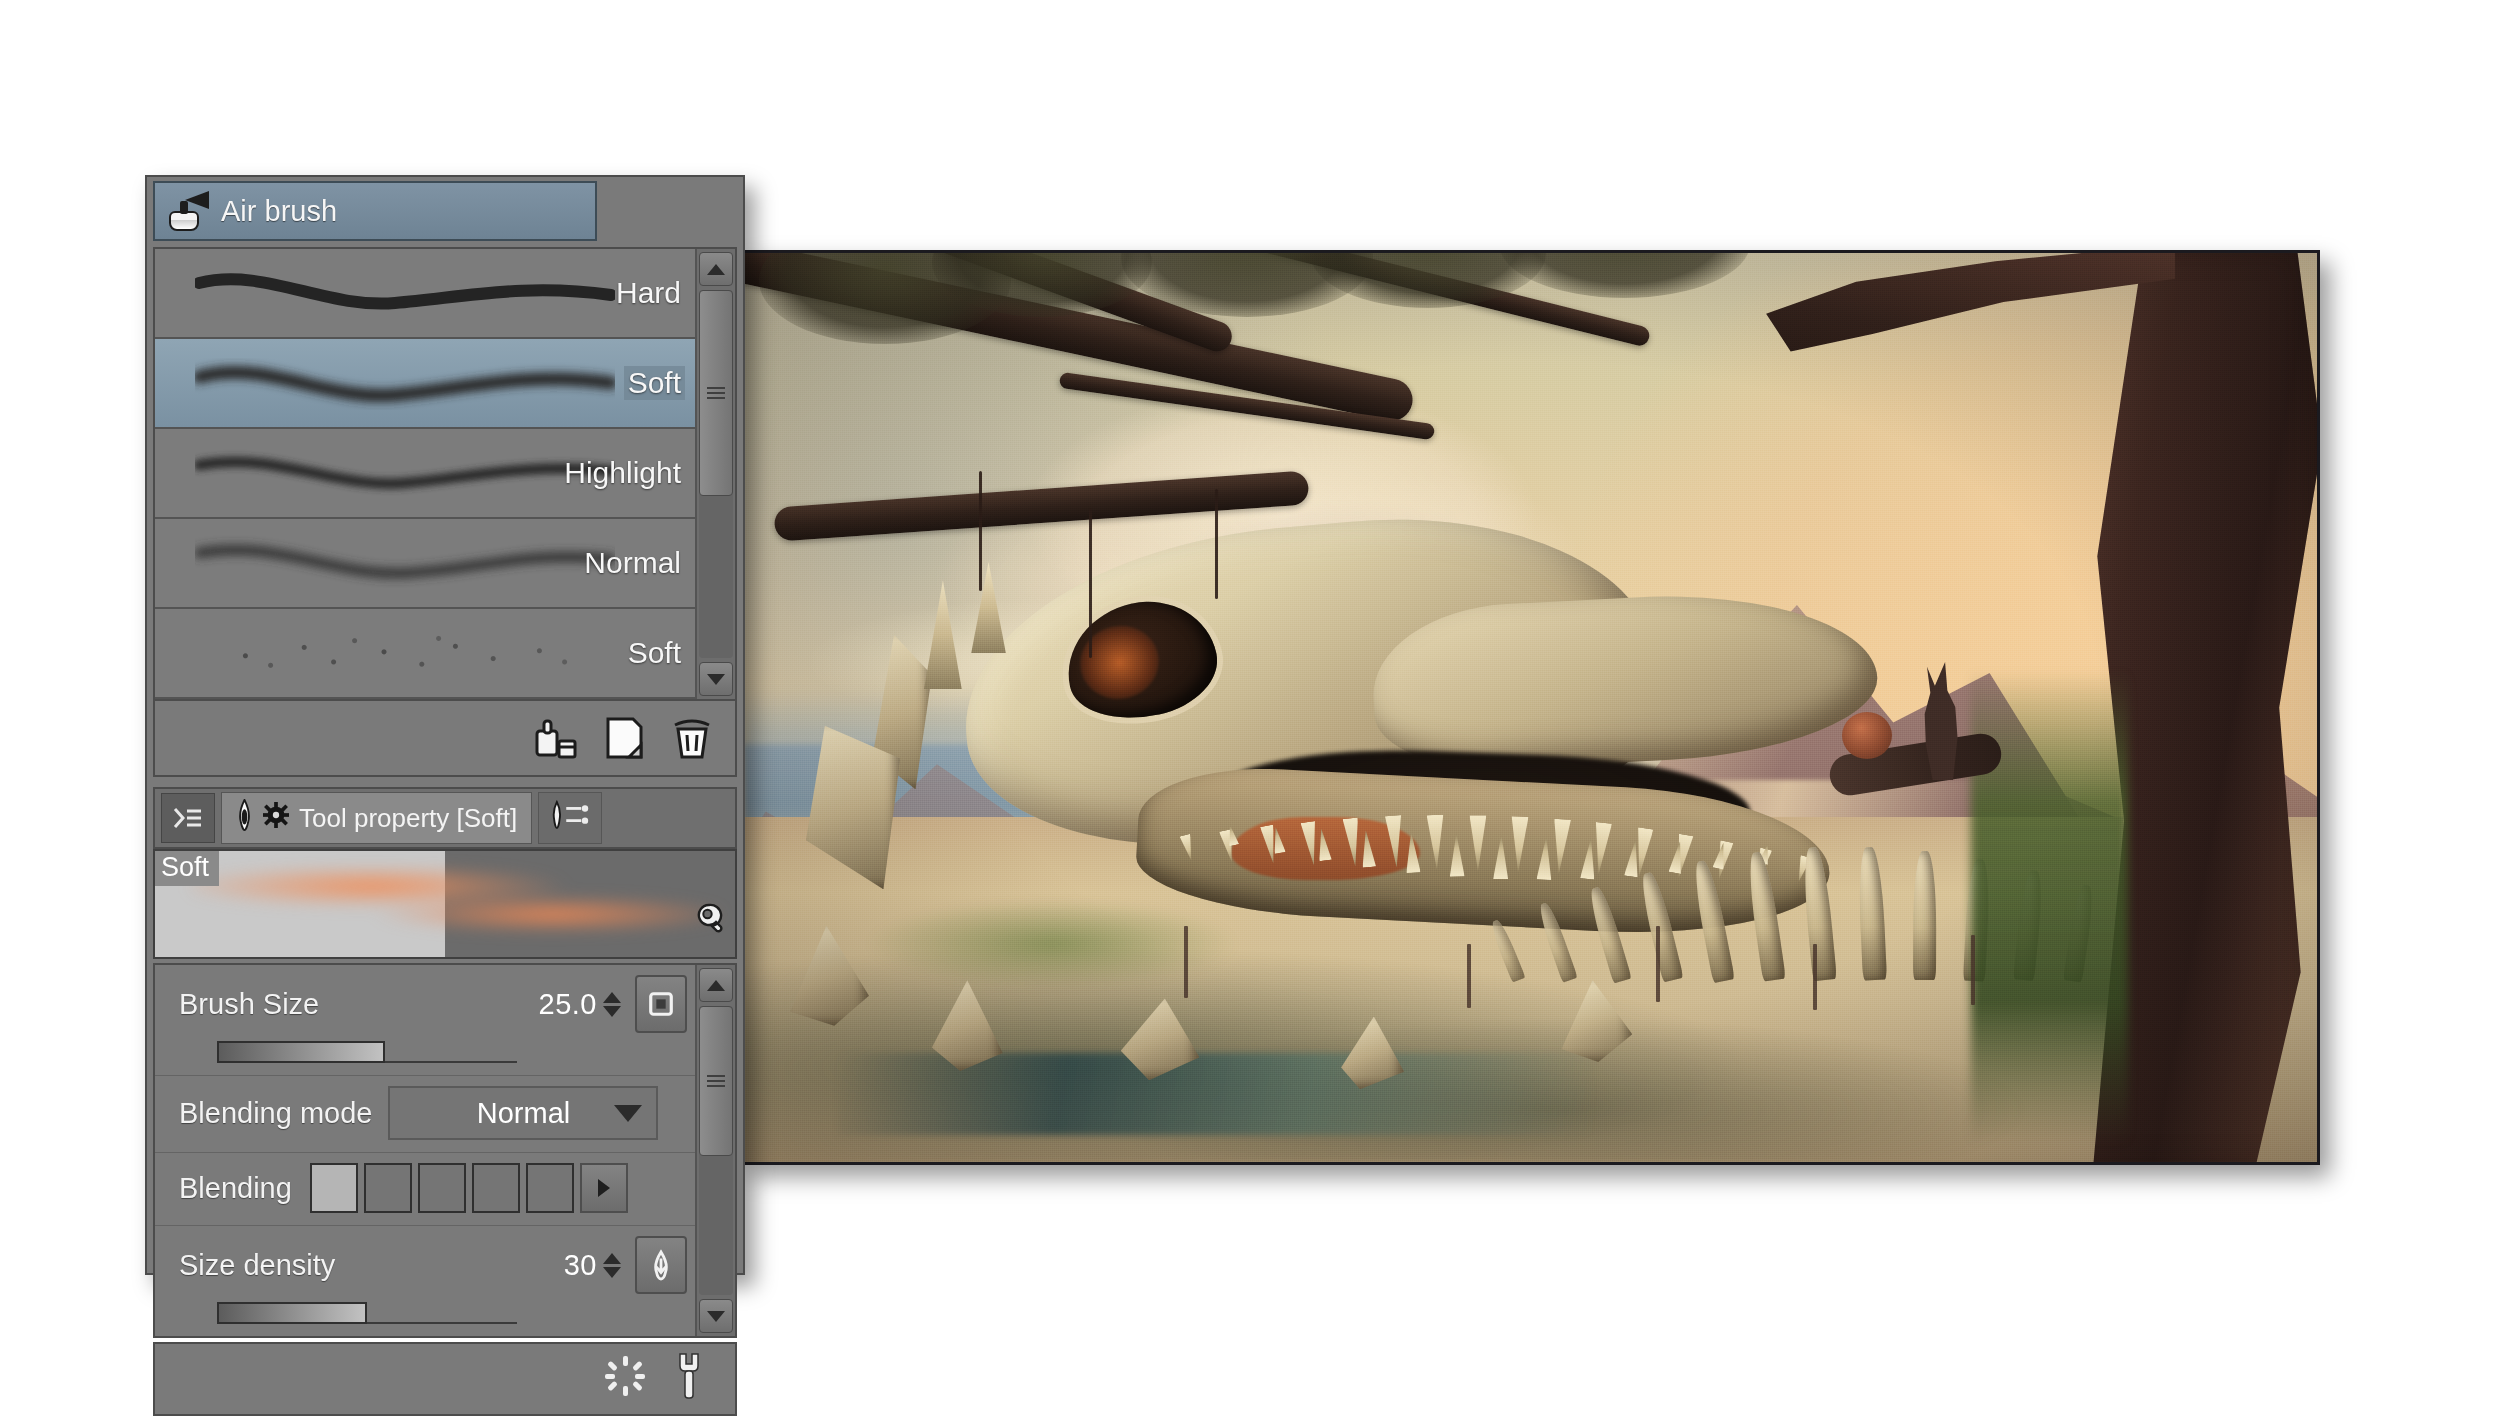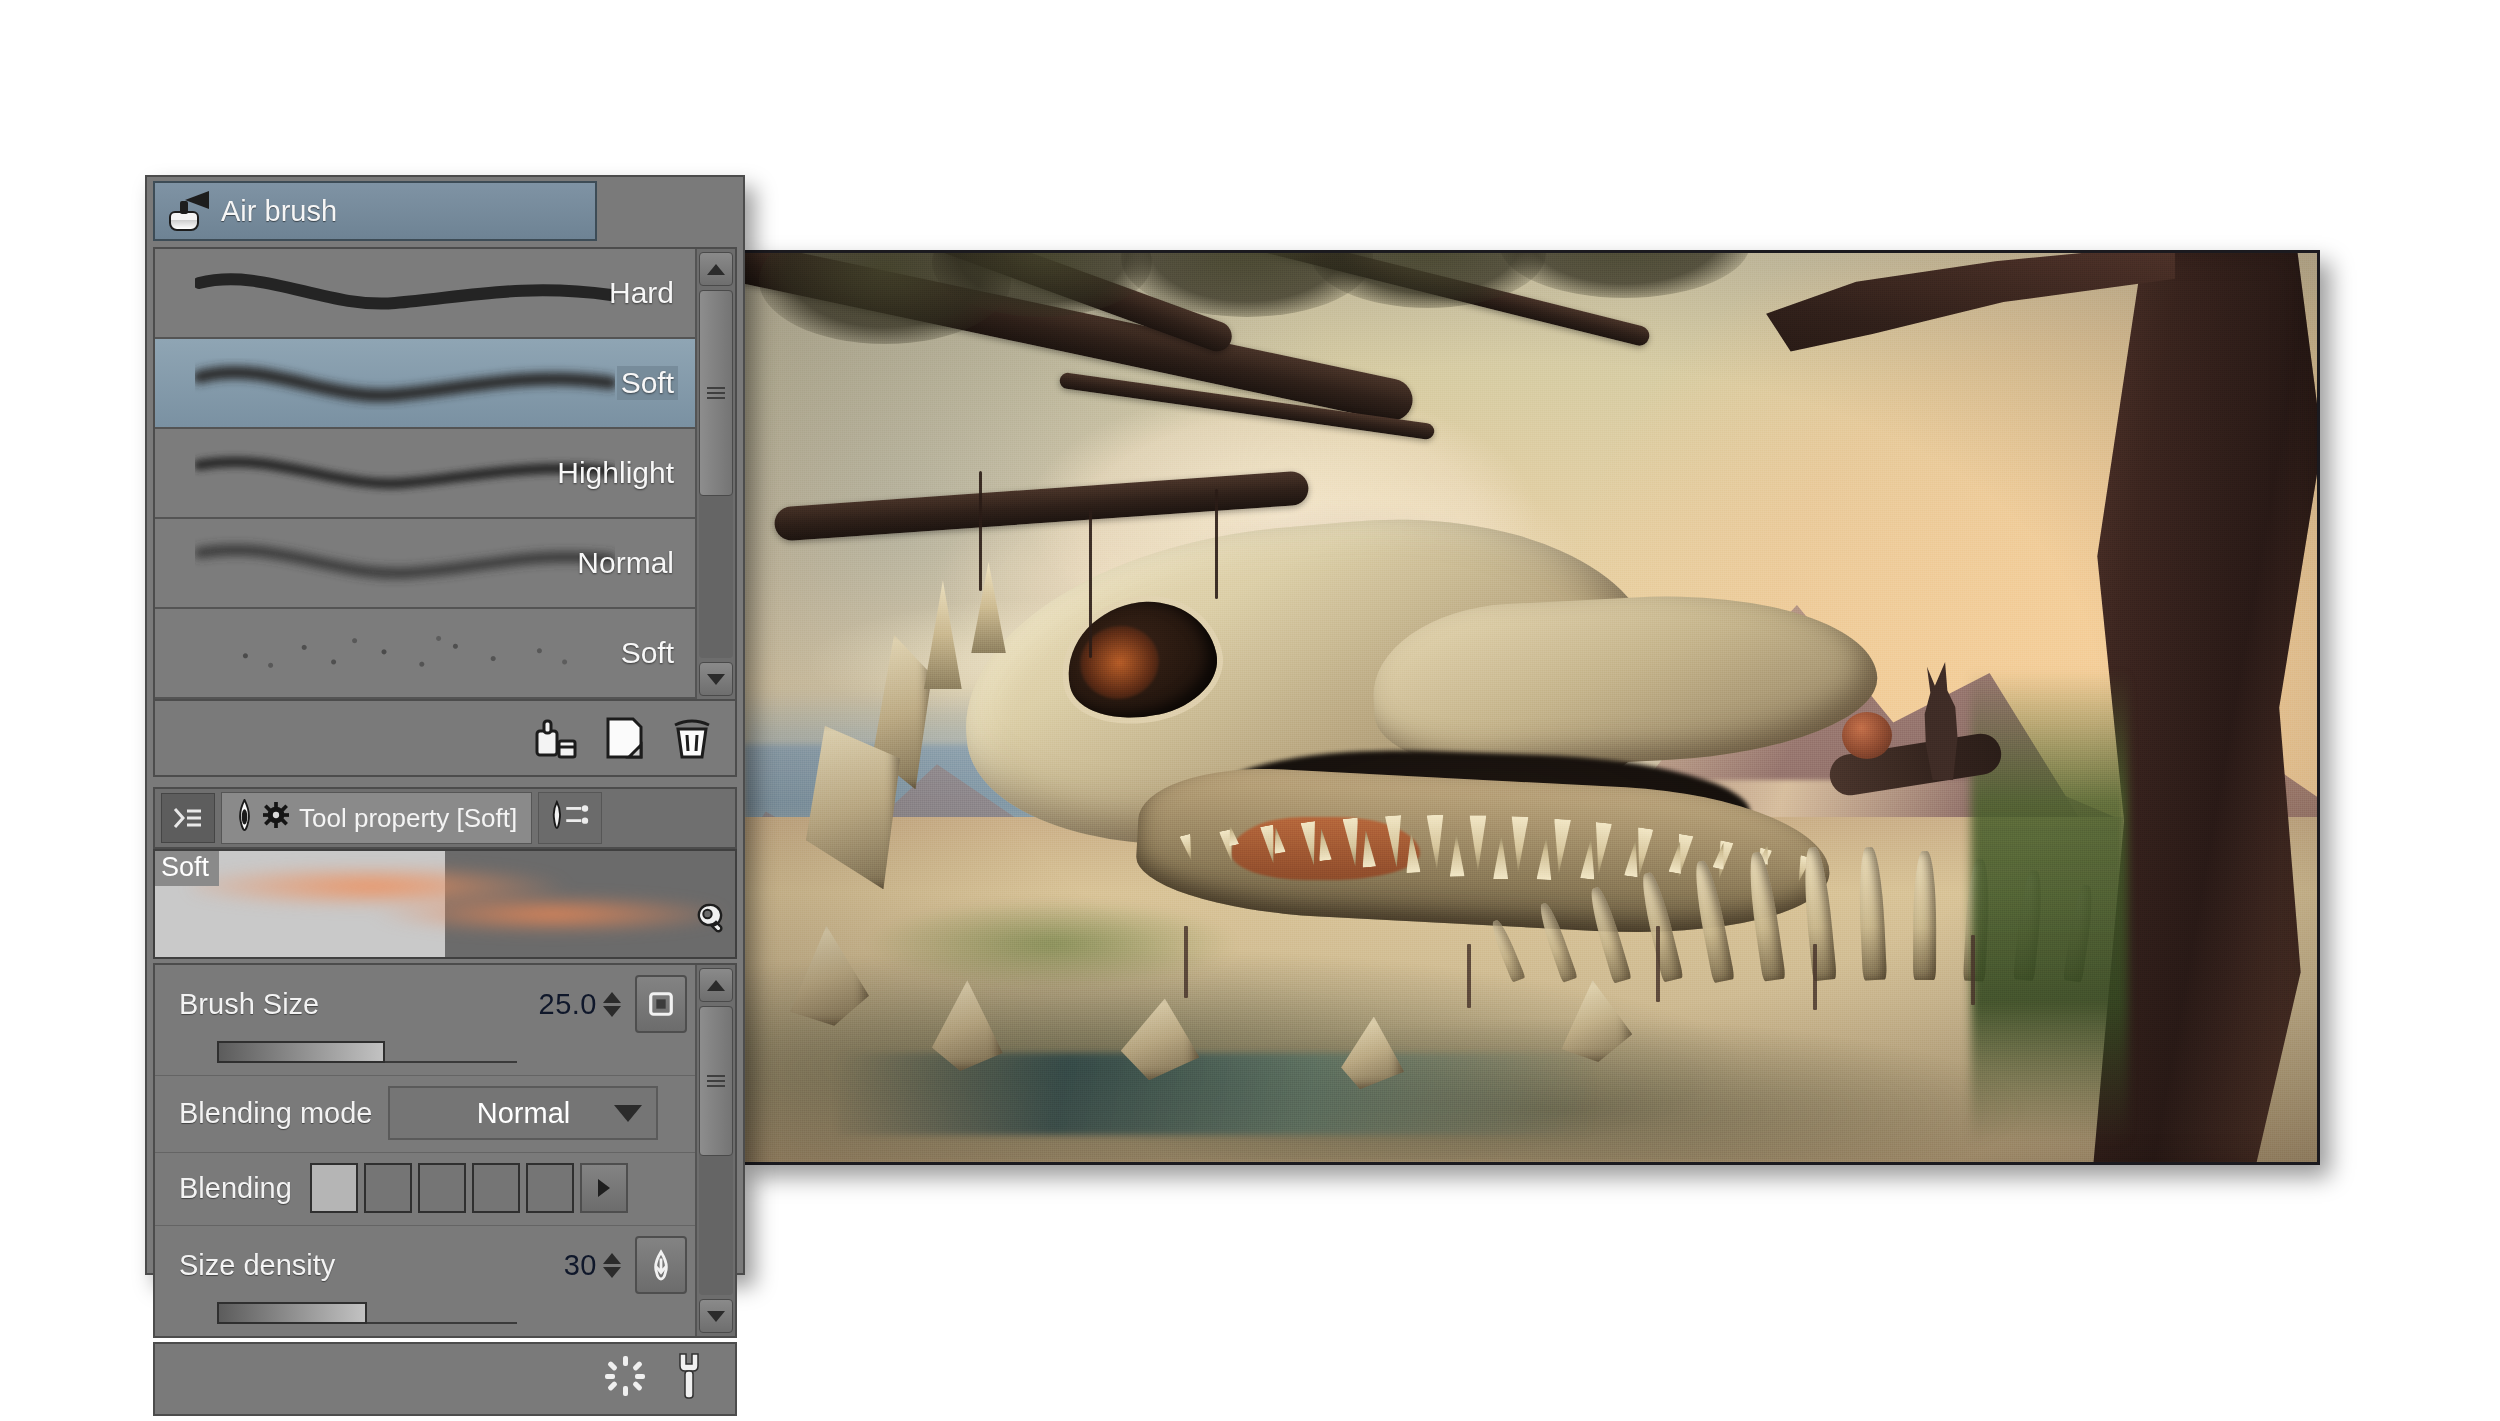--- a/index.html
+++ b/index.html
@@ -288,21 +288,21 @@
   }
   .ico-airbrush .spray{
     position:absolute;left:20px;bottom:22px;width:24px;height:18px;background:#1d1d1d;
     clip-path:polygon(0% 50%, 100% 0%, 100% 100%);
   }
 
   .list-area{margin:4px 6px 0 6px;background:#6f6f6f;border:2px solid #4c4c4c;display:flex;}
   .brush-rows{flex:1 1 auto;}
   .brush-row{
     position:relative;height:90px;border-bottom:2px solid #545454;
-    display:flex;align-items:center;justify-content:flex-end;padding-right:17px;
+    display:flex;align-items:center;justify-content:flex-end;padding-right:10px;
     background:#7c7c7c;overflow:hidden;
   }
   .brush-row.selected{background:linear-gradient(to bottom,#8fa5b4,#7a91a2);}
   .brush-row .name{
     position:relative;z-index:2;font-size:30px;color:#f7f7f7;text-shadow:0 1px 2px rgba(0,0,0,.55);
     padding:0 4px;
   }
   .brush-row.selected .name{background:rgba(110,130,144,.65);}
   .stroke{
     position:absolute;left:40px;top:50%;transform:translateY(-50%);
@@ -387,21 +387,21 @@
   }
   .preview .wrench{position:absolute;right:12px;bottom:10px;z-index:3;}
 
   .props{margin:4px 6px 0 6px;background:#7a7a7a;border:2px solid #4c4c4c;display:flex;}
   .prop-rows{flex:1 1 auto;}
   .prop-row{border-bottom:1px solid #646464;padding:10px 8px 12px 24px;position:relative;}
   .prop-row:last-child{border-bottom:none;}
   .prop-head{display:flex;align-items:center;}
   .prop-label{font-size:29px;color:#f3f3f3;text-shadow:0 1px 1px rgba(0,0,0,.45);}
   .spacer{flex:1 1 auto;}
-  .prop-value{font-size:29px;color:#0f172a;letter-spacing:.5px;}
+  .prop-value{font-size:29px;color:#ffffff;letter-spacing:.5px;}
   .spinner{display:flex;flex-direction:column;gap:3px;margin-left:6px;}
   .slider{margin:8px 0 0 38px;width:300px;height:22px;border-bottom:2px solid #3a3a3a;position:relative;}
   .slider .fill{
     position:absolute;left:0;top:0;height:22px;
     background:linear-gradient(to right,#5c5c5c,#c2c2c2);border:2px solid #2f2f2f;
   }
   .sq-btn{
     width:52px;height:58px;background:linear-gradient(to bottom,#838383,#6c6c6c);
     border:2px solid #4e4e4e;border-radius:4px;display:flex;align-items:center;justify-content:center;
     margin-left:14px;

